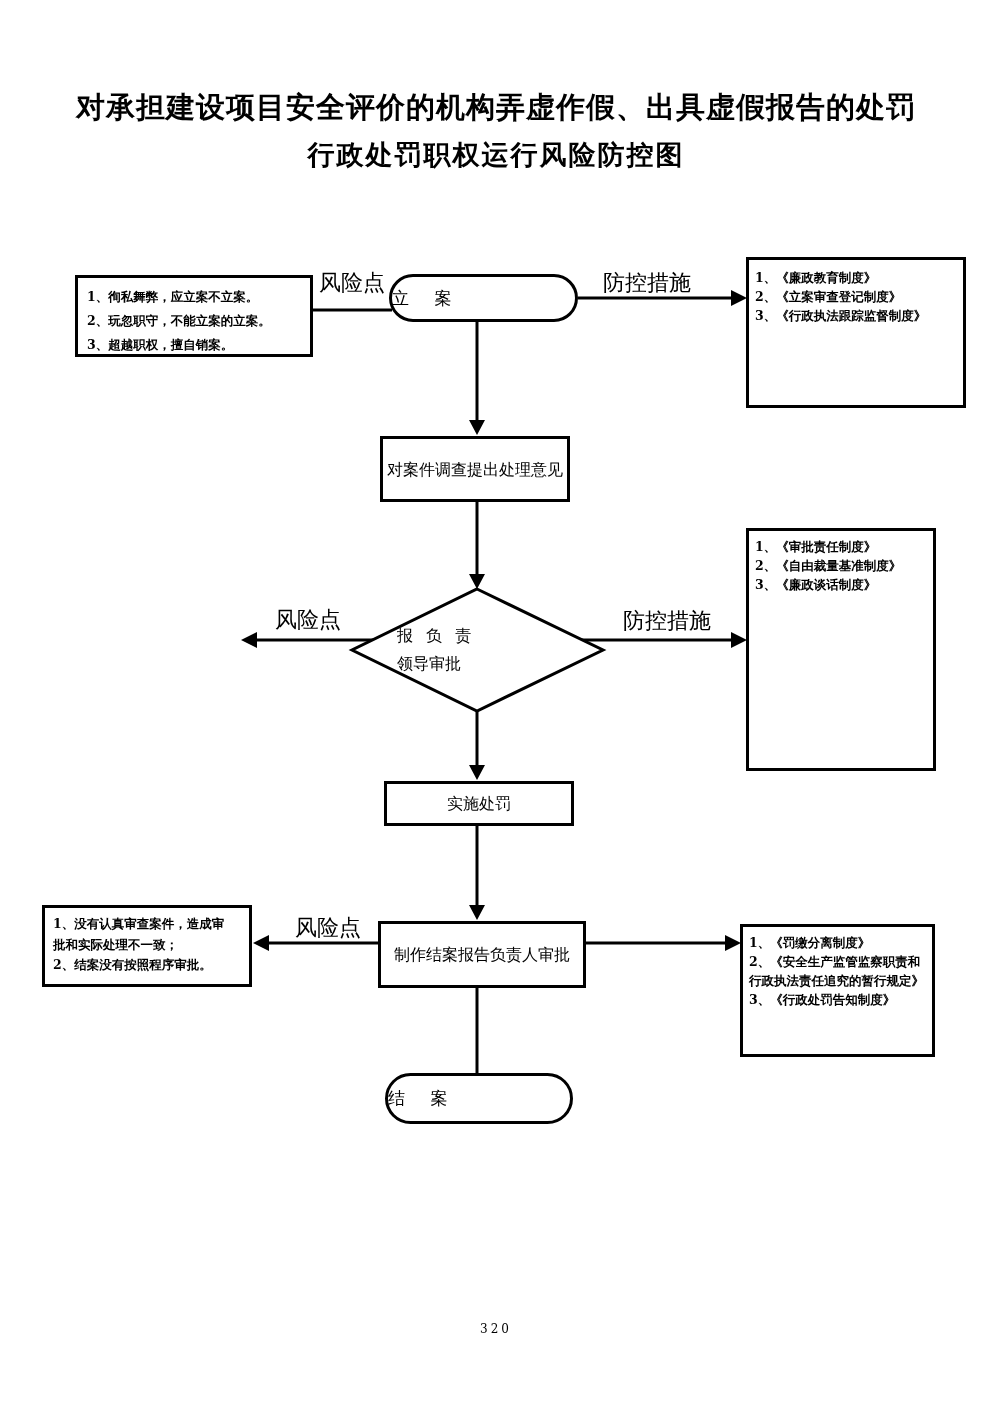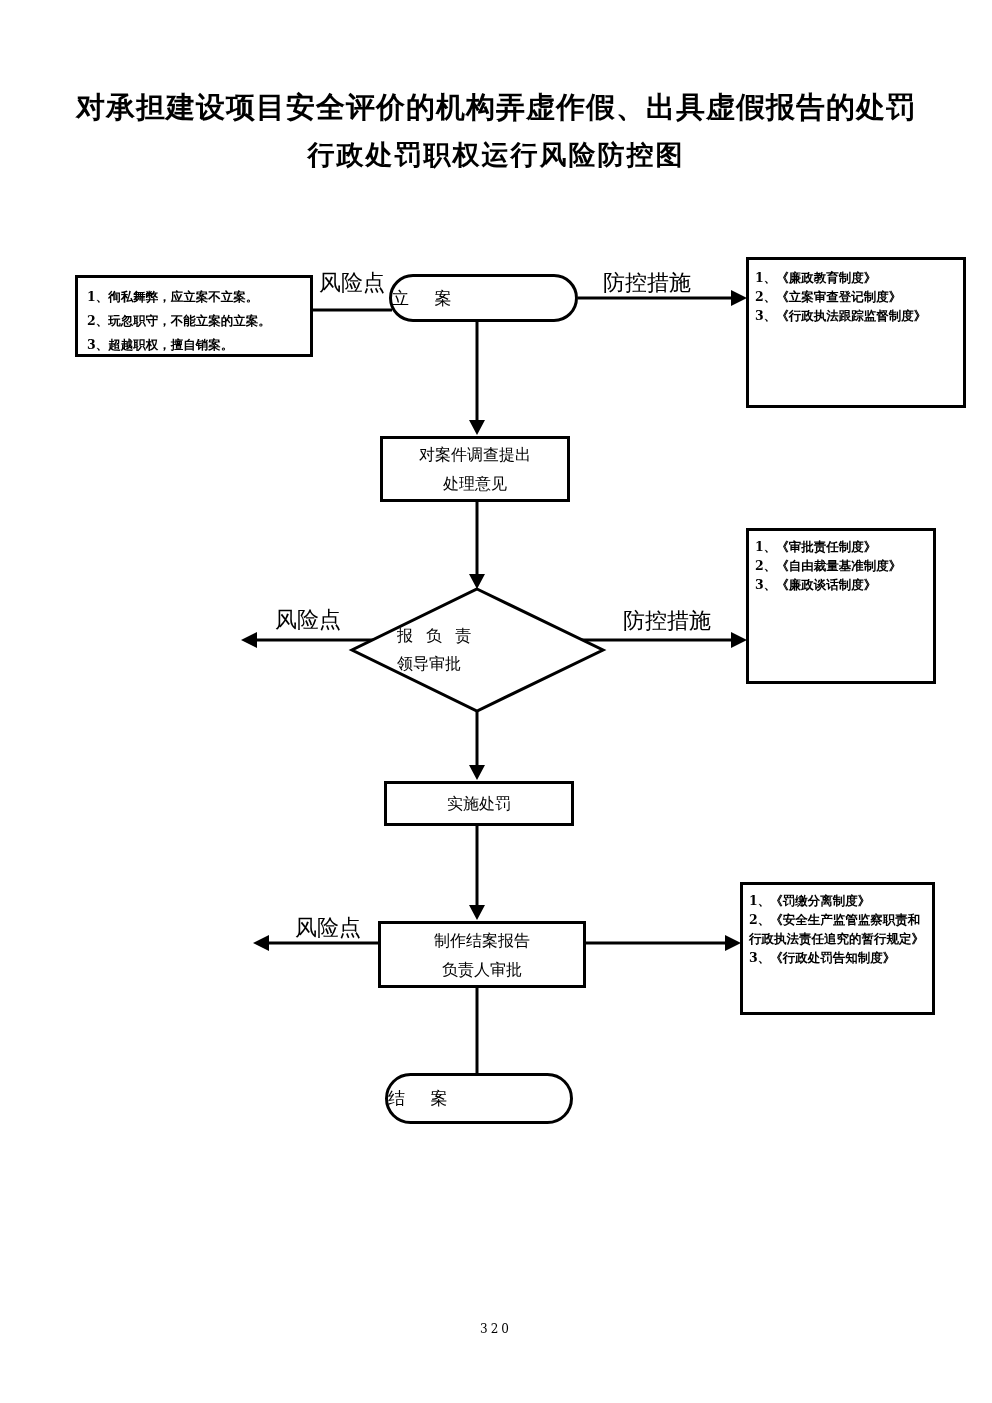--- a/index.html
+++ b/index.html
@@ -9,21 +9,21 @@
   }
   .title{position:absolute;left:0;width:100%;text-align:center;font-weight:bold;}
   .t1{top:88px;font-size:29px;letter-spacing:1px;}
   .t2{top:137px;font-size:27px;letter-spacing:2px;}
 
   svg.overlay{position:absolute;left:0;top:0;}
 
   .node{position:absolute;background:#ffffff;border:3px solid #000;box-sizing:border-box;}
   .stadium{border-radius:27px;display:flex;align-items:center;
            font-size:17px;word-spacing:20px;}
-  .process{display:flex;flex-direction:column;align-items:center;justify-content:center;
+  .process{display:flex;align-items:center;justify-content:center;
            font-size:16px;text-align:left;}
   .process .pline{line-height:29px;}
 
   .sidebox{font-size:12.5px;font-weight:bold;text-align:left;}
   .sidebox .item{margin:0;}
   .lh-tall .item{line-height:24px;}
   .lh-med  .item{line-height:20.5px;}
   .lh-tight .item{line-height:19px;}
 
   .diamond-label{position:absolute;font-size:16px;background:transparent;}
@@ -34,26 +34,26 @@
 
   .page-num{position:absolute;top:1322px;left:0;width:100%;text-align:center;
             font-size:12px;letter-spacing:3px;}
 
   
   .pos-risk1{left:75px;top:263px;width:238px;height:82px;padding:7px 15px 0 9px;margin-top:12px;}
   .pos-stadium1{left:389px;top:274px;width:189px;height:48px;}
   .pos-measure1{left:746px;top:257px;width:220px;height:151px;padding:8px 3px 0 6px;}
   .pos-process1{left:380px;top:436px;width:190px;height:66px;}
   .pos-risk2{left:54px;top:580px;width:186px;height:130px;padding:6px 10px 0 8px;}
-  .pos-measure2{left:746px;top:528px;width:190px;height:156px;padding:6px 4px 0 6px;}
+  .pos-measure2{left:746px;top:528px;width:190px;height:243px;padding:6px 4px 0 6px;}
   .pos-diamondlabel{left:397px;top:622px;width:160px;}
   .pos-process2{left:384px;top:781px;width:190px;height:45px;}
   .pos-process3{left:378px;top:921px;width:208px;height:67px;}
   .pos-risk3{left:42px;top:905px;width:210px;height:82px;padding:6px 16px 0 8px;}
-  .pos-measure3{left:740px;top:882px;width:195px;height:133px;padding:6px 4px 0 6px;}
+  .pos-measure3{left:740px;top:924px;width:195px;height:133px;padding:6px 4px 0 6px;}
   .pos-stadium2{left:385px;top:1073px;width:188px;height:51px;}
 
   .pos-lbl-risk1{left:310px;top:268px;width:84px;}
   .pos-lbl-measure1{left:592px;top:268px;width:110px;}
   .pos-lbl-risk2{left:266px;top:605px;width:84px;}
   .pos-lbl-measure2{left:612px;top:606px;width:110px;}
   .pos-lbl-risk3{left:286px;top:913px;width:84px;}
 </style>
 </head>
 <body>
@@ -127,20 +127,24 @@
     <div class="pline">领导审批</div>
   </div>
 
   <div class="edge-label pos-lbl-risk2">风险点</div>
   <div class="edge-label pos-lbl-measure2">防控措施</div>
 
   <div class="node process pos-process2">
     <div class="pline">实施处罚</div>
   </div>
 
+  <div class="node sidebox lh-med pos-risk3">
+    <div class="item">1、没有认真审查案件，造成审批和实际处理不一致；</div>
+    <div class="item">2、结案没有按照程序审批。</div>
+  </div>
 
   <div class="node process pos-process3">
     <div class="pline">制作结案报告</div>
     <div class="pline">负责人审批</div>
   </div>
 
   <div class="node sidebox lh-tight pos-measure3">
     <div class="item">1、《罚缴分离制度》</div>
     <div class="item">2、《安全生产监管监察职责和行政执法责任追究的暂行规定》</div>
     <div class="item">3、《行政处罚告知制度》</div>

